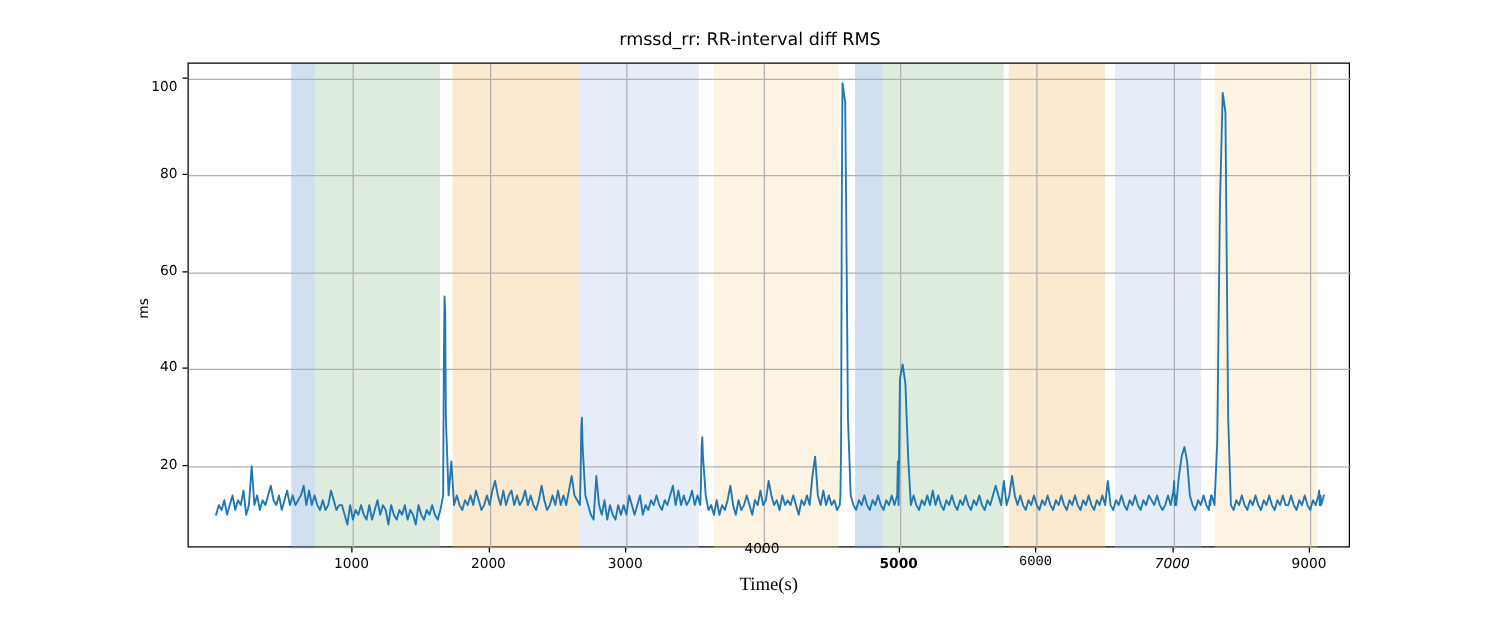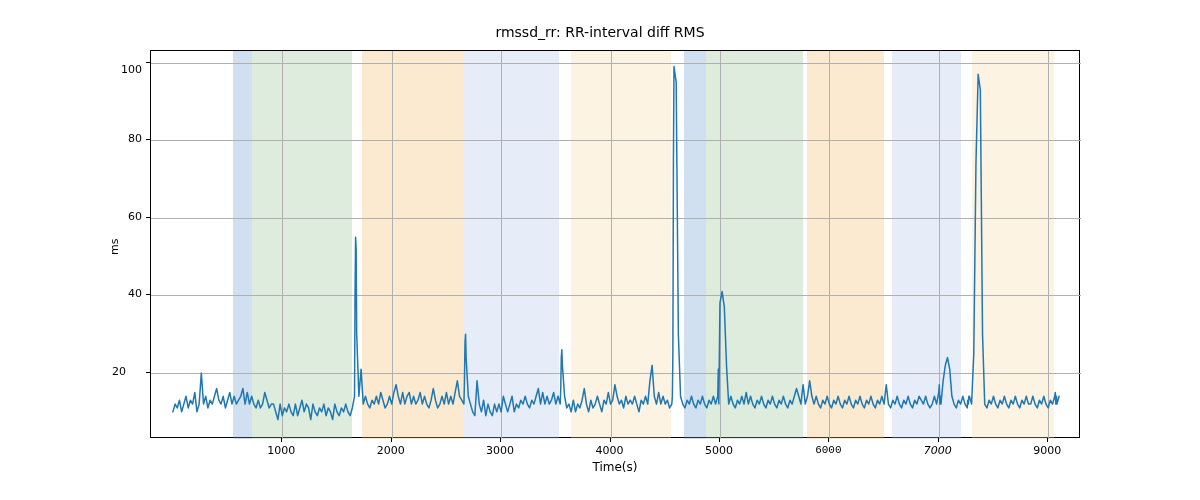--- a/index.html
+++ b/index.html
@@ -90,21 +90,22 @@
     text-align: right;
     width: 30px;
     line-height: 12px;
     margin-top: -6px;
   }
   .xlabel {
     position: absolute;
     left: 150px;
     width: 930px;
     text-align: center;
-    font-size: 12px;
+    font-size: 15px;
+    font-family: Liberation Serif, serif;
   }
   .ylabel {
     position: absolute;
     font-size: 11px;
     transform: rotate(-90deg);
     transform-origin: left top;
   }
   svg.line-plot {
     position: absolute;
     left: 0;
@@ -165,33 +166,33 @@
   </div>
 
   <div id="xticks">
       <div class="tick-x" style="left: 281.294px; top: 438px;"></div>
       <div class="tick-x-label" style="left: 281.294px; top: 444px;">1000</div>
       <div class="tick-x" style="left: 390.706px; top: 438px;"></div>
       <div class="tick-x-label" style="left: 390.706px; top: 444px;">2000</div>
       <div class="tick-x" style="left: 500.118px; top: 438px;"></div>
       <div class="tick-x-label" style="left: 500.118px; top: 444px;">3000</div>
       <div class="tick-x" style="left: 609.529px; top: 438px;"></div>
-      <div class="tick-x-label" style="left: 609.529px; top: 444px;">4000</div>
+      <div class="tick-x-label" style="left: 609.529px; top: 432px;">4000</div>
       <div class="tick-x" style="left: 718.941px; top: 438px;"></div>
-      <div class="tick-x-label" style="left: 718.941px; top: 444px;">5000</div>
+      <div class="tick-x-label" style="left: 718.941px; top: 444px; font-weight: bold;">5000</div>
       <div class="tick-x" style="left: 828.353px; top: 438px;"></div>
       <div class="tick-x-label" style="left: 828.353px; top: 444px; font-family: Liberation Mono, monospace;">6000</div>
       <div class="tick-x" style="left: 937.765px; top: 438px;"></div>
       <div class="tick-x-label" style="left: 937.765px; top: 444px; font-style: italic;">7000</div>
       <div class="tick-x" style="left: 1047.18px; top: 438px;"></div>
       <div class="tick-x-label" style="left: 1047.18px; top: 444px;">9000</div>
     </div>
   <div id="yticks">
       <div class="tick-y" style="left: 146px; top: 372.04px;"></div>
-      <div class="tick-y-label" style="left: 96px; top: 372.04px;">20</div>
+      <div class="tick-y-label" style="left: 112px; top: 372.04px;">20</div>
       <div class="tick-y" style="left: 146px; top: 294.44px;"></div>
       <div class="tick-y-label" style="left: 112px; top: 294.44px;">40</div>
       <div class="tick-y" style="left: 146px; top: 216.84px;"></div>
       <div class="tick-y-label" style="left: 112px; top: 216.84px;">60</div>
       <div class="tick-y" style="left: 146px; top: 139.24px;"></div>
       <div class="tick-y-label" style="left: 112px; top: 139.24px;">80</div>
       <div class="tick-y" style="left: 146px; top: 61.64px;"></div>
       <div class="tick-y-label" style="left: 112px; top: 70px;">100</div>
     </div>
 

